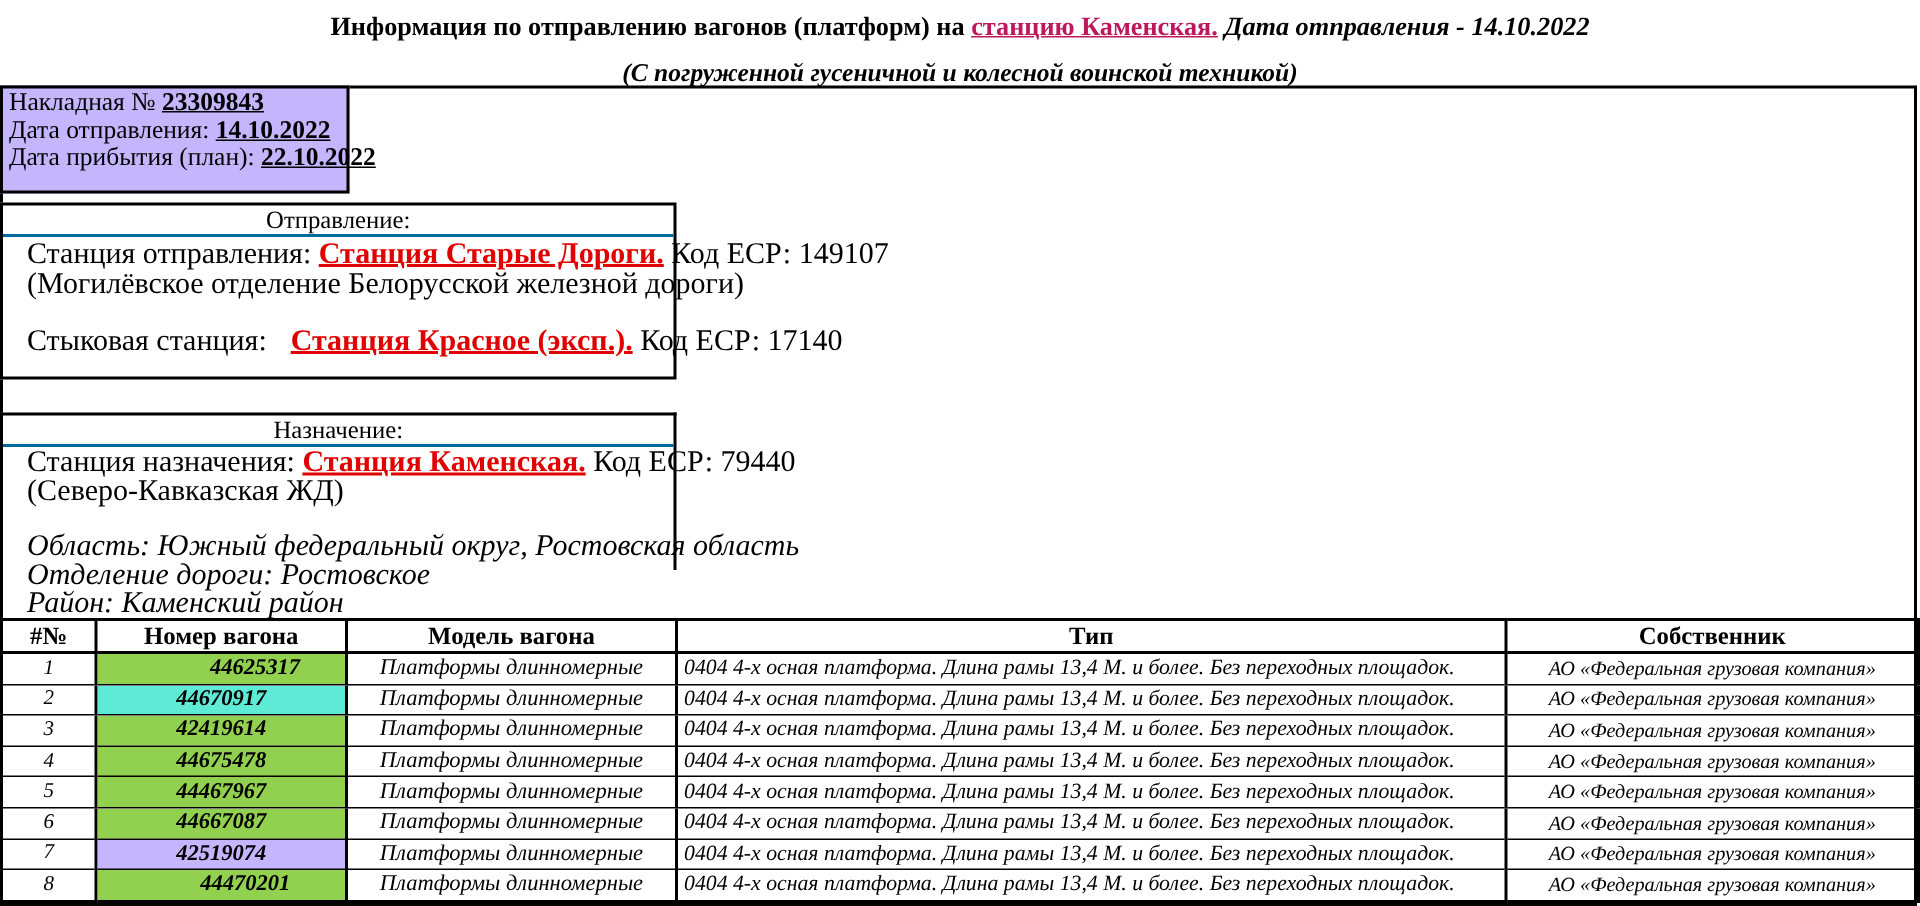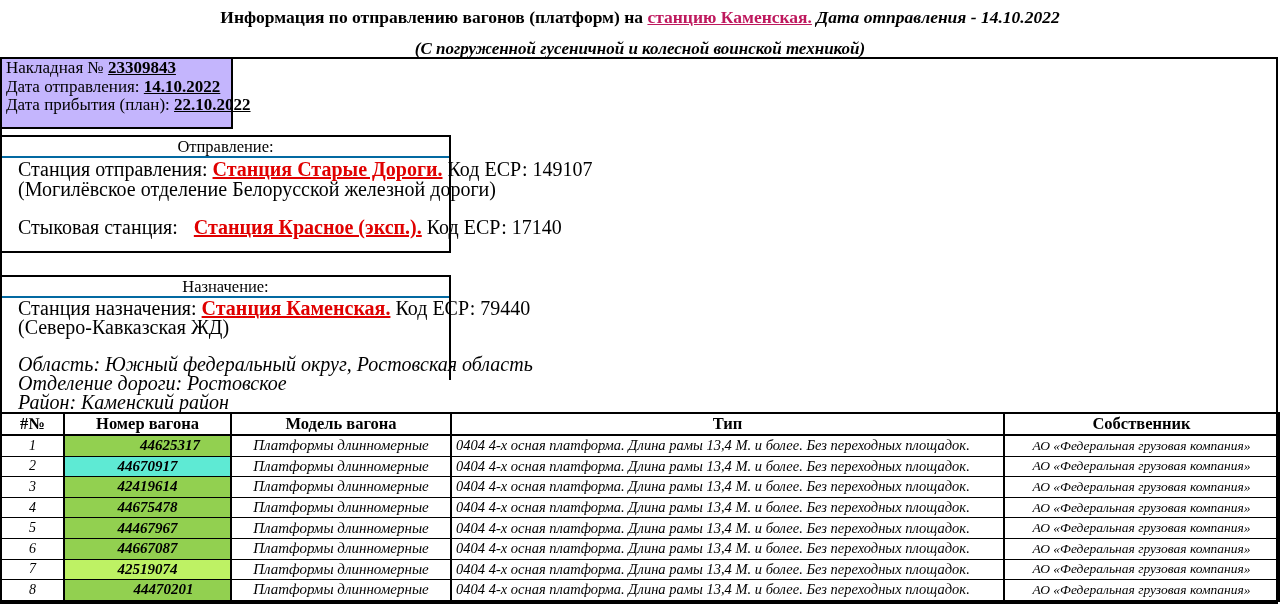--- a/index.html
+++ b/index.html
@@ -159,21 +159,21 @@
   </tr>
       <tr>
     <td class="col-num">6</td>
     <td class="col-wagon" style="background: rgb(146, 208, 80);">44667087</td>
     <td class="col-model">Платформы длинномерные</td>
     <td class="col-type">0404 4-х осная платформа. Длина рамы 13,4 М. и более. Без переходных площадок.</td>
     <td class="col-owner">АО «Федеральная грузовая компания»</td>
   </tr>
       <tr>
     <td class="col-num">7</td>
-    <td class="col-wagon" style="background: #bef264;">42519074</td>
+    <td class="col-wagon" style="background: #c4b5fd;">42519074</td>
     <td class="col-model">Платформы длинномерные</td>
     <td class="col-type">0404 4-х осная платформа. Длина рамы 13,4 М. и более. Без переходных площадок.</td>
     <td class="col-owner">АО «Федеральная грузовая компания»</td>
   </tr>
       <tr>
     <td class="col-num">8</td>
     <td class="col-wagon" style="background: rgb(146, 208, 80); padding-left: 32px;">44470201</td>
     <td class="col-model">Платформы длинномерные</td>
     <td class="col-type">0404 4-х осная платформа. Длина рамы 13,4 М. и более. Без переходных площадок.</td>
     <td class="col-owner">АО «Федеральная грузовая компания»</td>

